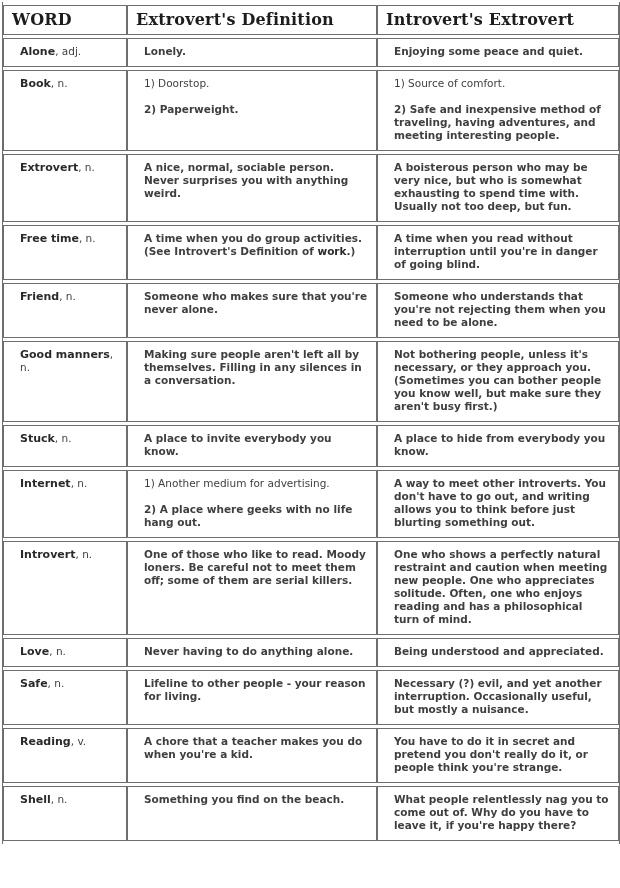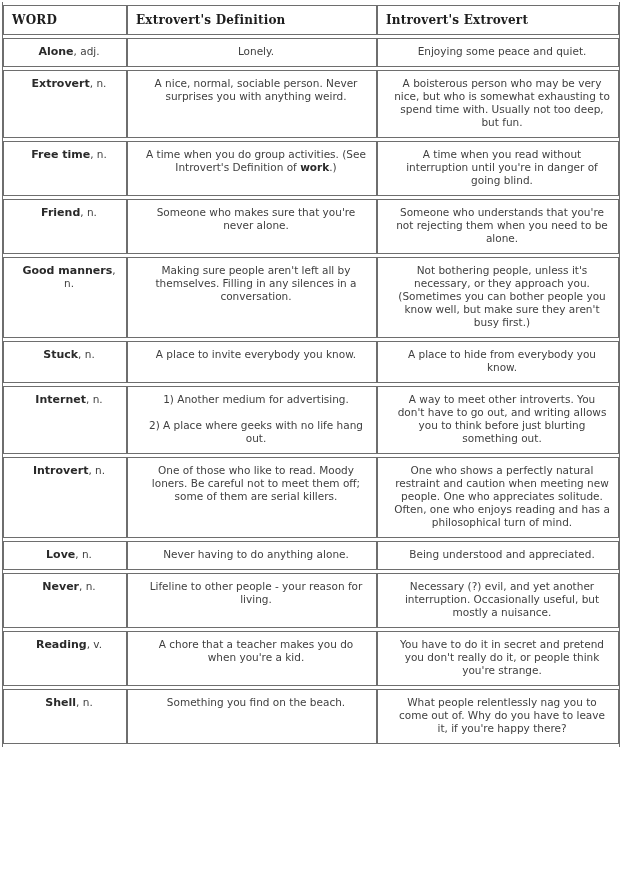--- a/index.html
+++ b/index.html
@@ -25,42 +25,42 @@
   }
   th, td {
     border: 1px solid var(--border, #6e6e6e);
     text-align: left;
     box-sizing: border-box;
     overflow: hidden;
   }
   th {
     font-family: "DejaVu Serif", serif;
     font-weight: bold;
-    font-size: 12px;
+    font-size: 16px;
     line-height: 14px;
     letter-spacing: 0.2px;
     color: var(--header-text, #1d1d1d);
     padding: 7px 8px;
     vertical-align: middle;
   }
   td {
     font-family: "DejaVu Sans", sans-serif;
     font-size: 10.5px;
     line-height: 13px;
     color: var(--text, #3f3f3f);
     padding: 6px 8px 8px 16px;
     vertical-align: top;
-    text-align: center;
   }
   td p {
     margin: 0 0 13px 0;
     padding: 0;
   }
   td p:last-child {
     margin-bottom: 0;
+    font-weight: bold;
   }
   .word-term {
     font-weight: bold;
     font-size: 11px;
     color: var(--term, #2a2a2a);
   }
   .word-pos {
     color: var(--text, #3f3f3f);
   }
   p b {
@@ -88,20 +88,31 @@
         <tr>
           <td><b class="word-term">Alone</b><span class="word-pos">, adj.</span></td>
           <td>
             <p>Lonely.</p>
           </td>
           <td>
             <p>Enjoying some peace and quiet.</p>
           </td>
         </tr>
         <tr>
+          <td><b class="word-term">Book</b><span class="word-pos">, n.</span></td>
+          <td>
+            <p>1) Doorstop.</p>
+            <p>2) Paperweight.</p>
+          </td>
+          <td>
+            <p>1) Source of comfort.</p>
+            <p>2) Safe and inexpensive method of traveling, having adventures, and meeting interesting people.</p>
+          </td>
+        </tr>
+        <tr>
           <td><b class="word-term">Extrovert</b><span class="word-pos">, n.</span></td>
           <td>
             <p>A nice, normal, sociable person. Never surprises you with anything weird.</p>
           </td>
           <td>
             <p>A boisterous person who may be very nice, but who is somewhat exhausting to spend time with. Usually not too deep, but fun.</p>
           </td>
         </tr>
         <tr>
           <td><b class="word-term">Free time</b><span class="word-pos">, n.</span></td>
@@ -161,21 +172,21 @@
         <tr>
           <td><b class="word-term">Love</b><span class="word-pos">, n.</span></td>
           <td>
             <p>Never having to do anything alone.</p>
           </td>
           <td>
             <p>Being understood and appreciated.</p>
           </td>
         </tr>
         <tr>
-          <td><b class="word-term">Never</b><span class="word-pos">, n.</span></td>
+          <td><b class="word-term">Safe</b><span class="word-pos">, n.</span></td>
           <td>
             <p>Lifeline to other people - your reason for living.</p>
           </td>
           <td>
             <p>Necessary (?) evil, and yet another interruption. Occasionally useful, but mostly a nuisance.</p>
           </td>
         </tr>
         <tr>
           <td><b class="word-term">Reading</b><span class="word-pos">, v.</span></td>
           <td>

